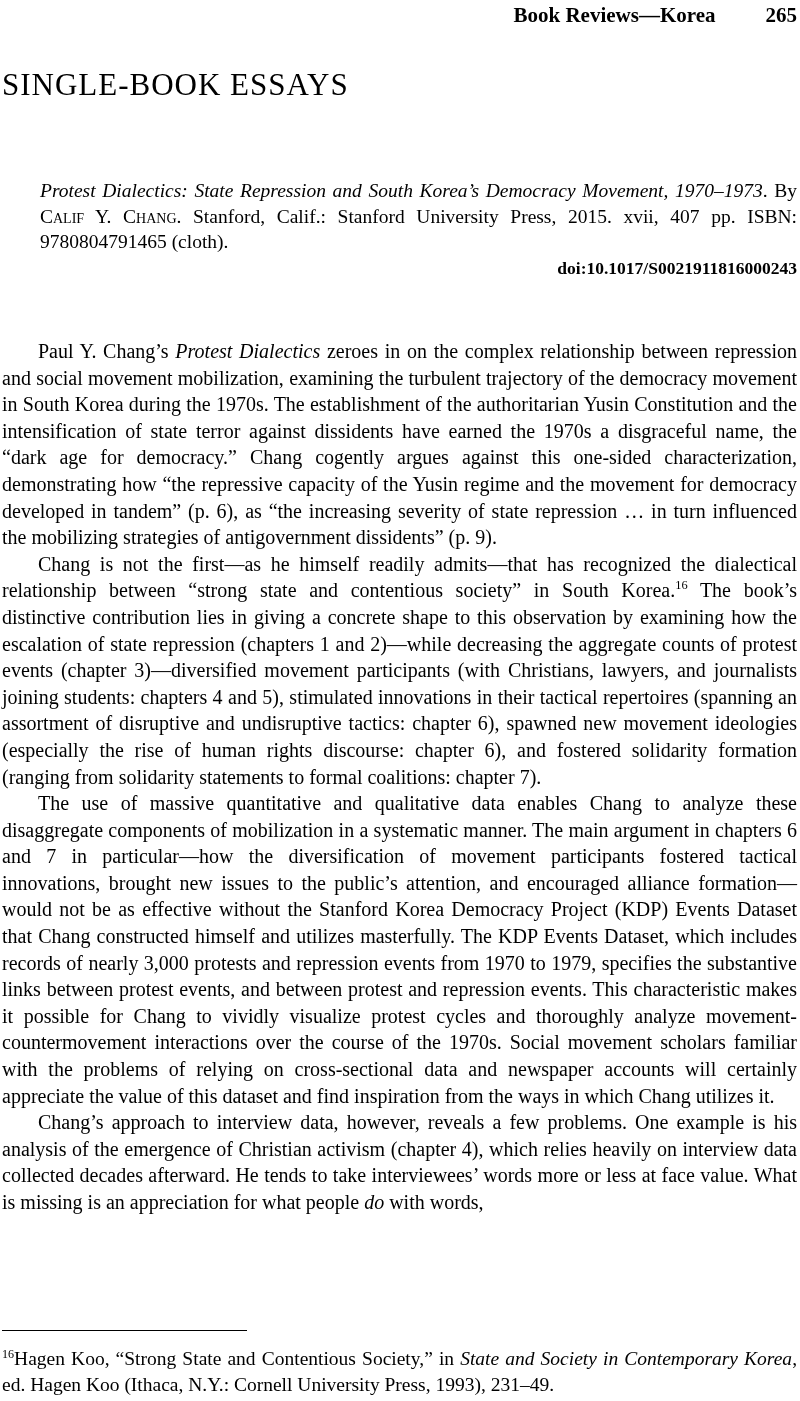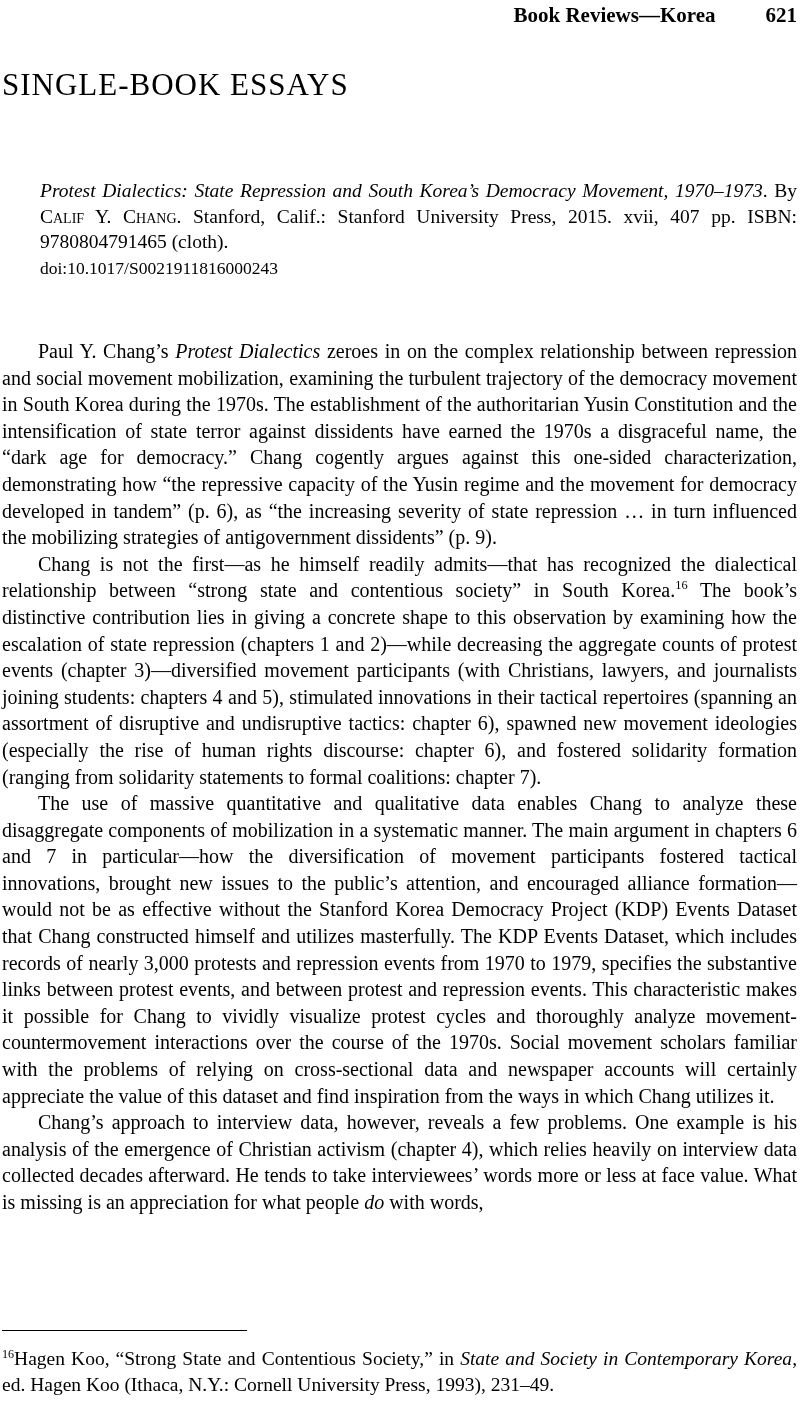--- a/index.html
+++ b/index.html
@@ -41,22 +41,23 @@
     top: 178px;
     left: 40px;
     right: 3px;
     font-size: 19.5px;
     line-height: 25.5px;
     text-align: justify;
   }
   .doi {
     font-size: 17.5px;
     line-height: 24px;
-    text-align: left;
+    text-align: right;
     margin-top: 1px;
+    font-weight: bold;
   }
   .review-body {
     position: absolute;
     top: 338px;
     left: 2px;
     right: 3px;
     font-size: 20px;
     line-height: 26.6px;
     text-align: justify;
     hyphens: auto;
@@ -92,21 +93,21 @@
     line-height: 0;
   }
 </style>
 </head>
 <body>
 
 <div class="page">
 
   <header class="running-head">
     <span class="rh-title">Book Reviews—Korea</span>
-    <span class="rh-page">621</span>
+    <span class="rh-page">265</span>
   </header>
 
   <h1 class="section-title">SINGLE-BOOK ESSAYS</h1>
 
   <section class="citation">
     <p class="citation-text"><span class="seg-i">Protest Dialectics: State Repression and South Korea’s Democracy Movement, 1970–1973</span><span class="seg-plain">. By </span><span class="seg-sc">Calif Y. Chang</span><span class="seg-plain">. Stanford, Calif.: Stanford University Press, 2015. xvii, 407 pp. ISBN: 9780804791465 (cloth).</span></p>
     <p class="doi">doi:10.1017/S0021911816000243</p>
   </section>
 
   <article class="review-body">

